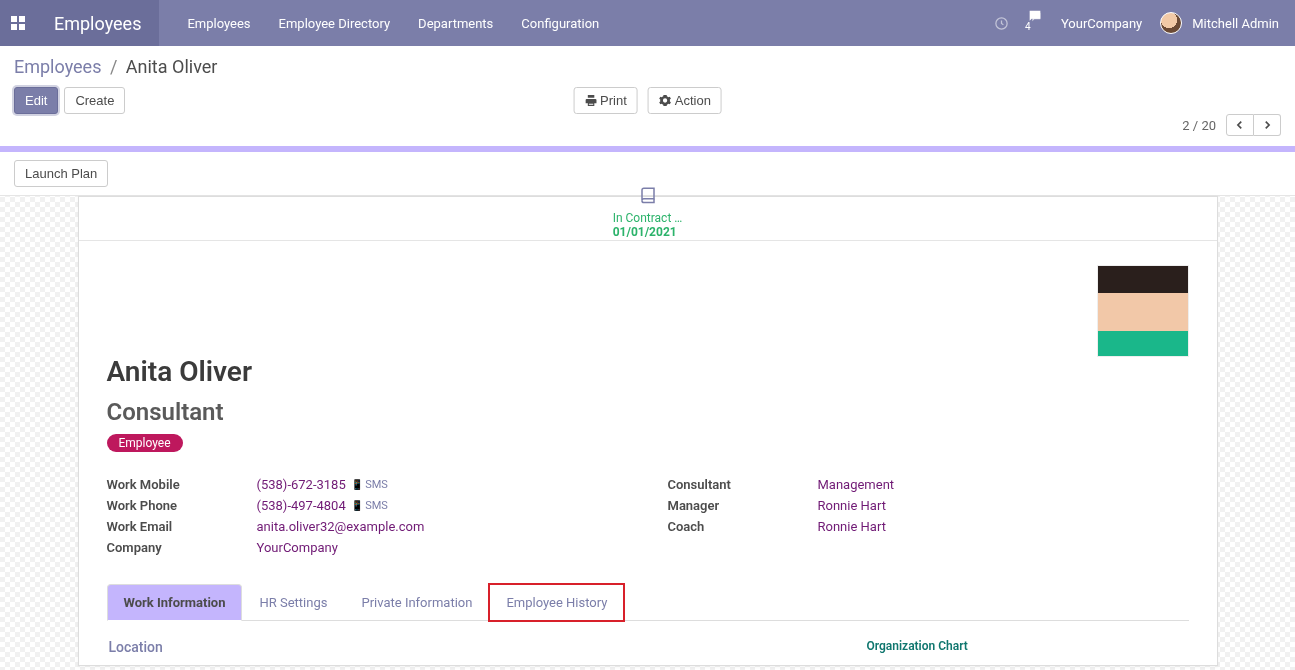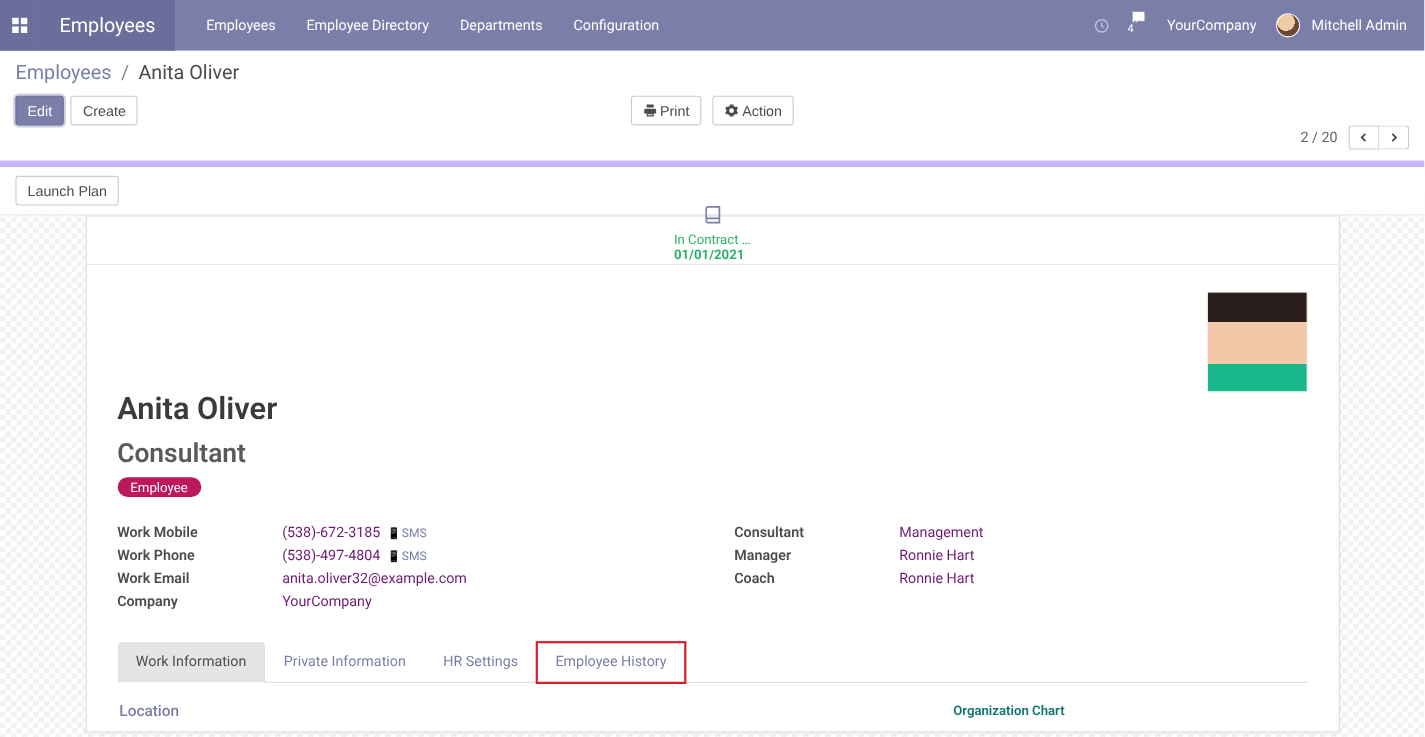--- a/index.html
+++ b/index.html
@@ -53,21 +53,21 @@
   .info-cols { display: flex; gap: 40px; margin-top: 22px; }
   .info-col { flex: 1; }
   .info-row { display: flex; padding: 3px 0; font-size: 13px; align-items: center; }
   .info-label { width: 150px; font-weight: 600; color: #4c4c4c; }
   .info-value { color: #701a75; cursor: pointer; }
   .sms-link { color: #7b7ea9; font-size: 11px; margin-left: 6px; cursor: pointer; }
   .sms-link::before { content: "📱"; font-size: 10px; margin-right: 1px; }
 
   .tabs { display: flex; border-bottom: 1px solid #ddd; margin-top: 26px; padding: 0; }
   .tab { padding: 10px 16px; color: #7b7ea9; cursor: pointer; font-size: 13px; border: 1px solid transparent; margin-bottom: -1px; }
-  .tab.active { color: #4c4c4c; border: 1px solid #ddd; border-bottom: 1px solid #fff; border-radius: 4px 4px 0 0; background:#e5e5e5; }
+  .tab.active { color: #4c4c4c; border: 1px solid #ddd; border-bottom: 1px solid #fff; border-radius: 4px 4px 0 0; background:#c4b5fd;font-weight:bold; }
   .tab.highlight { outline: 2px solid #d8202a; outline-offset: -1px; }
 
   .tab-body { display:flex; padding: 18px 2px 0 2px; }
   .section-h { color:#7b7ea9; font-size:14px; font-weight:500; }
   .org-h { color:#0f766e; font-size:12px; font-weight:600; }
   .tab-left { flex:1; }
   .tab-right { width:320px; }
 
   svg { display:block; }
 </style>
@@ -210,22 +210,22 @@
           </div>
           <div class="info-row">
             <span class="info-label">Coach</span>
             <span class="info-value">Ronnie Hart</span>
           </div>
         </div>
       </div>
 
       <div class="tabs">
         <div class="tab active">Work Information</div>
+        <div class="tab">HR Settings</div>
         <div class="tab">Private Information</div>
-        <div class="tab">HR Settings</div>
         <div class="tab highlight">Employee History</div>
       </div>
 
       <div class="tab-body">
         <div class="tab-left">
           <div class="section-h">Location</div>
         </div>
         <div class="tab-right">
           <div class="org-h">Organization Chart</div>
         </div>

